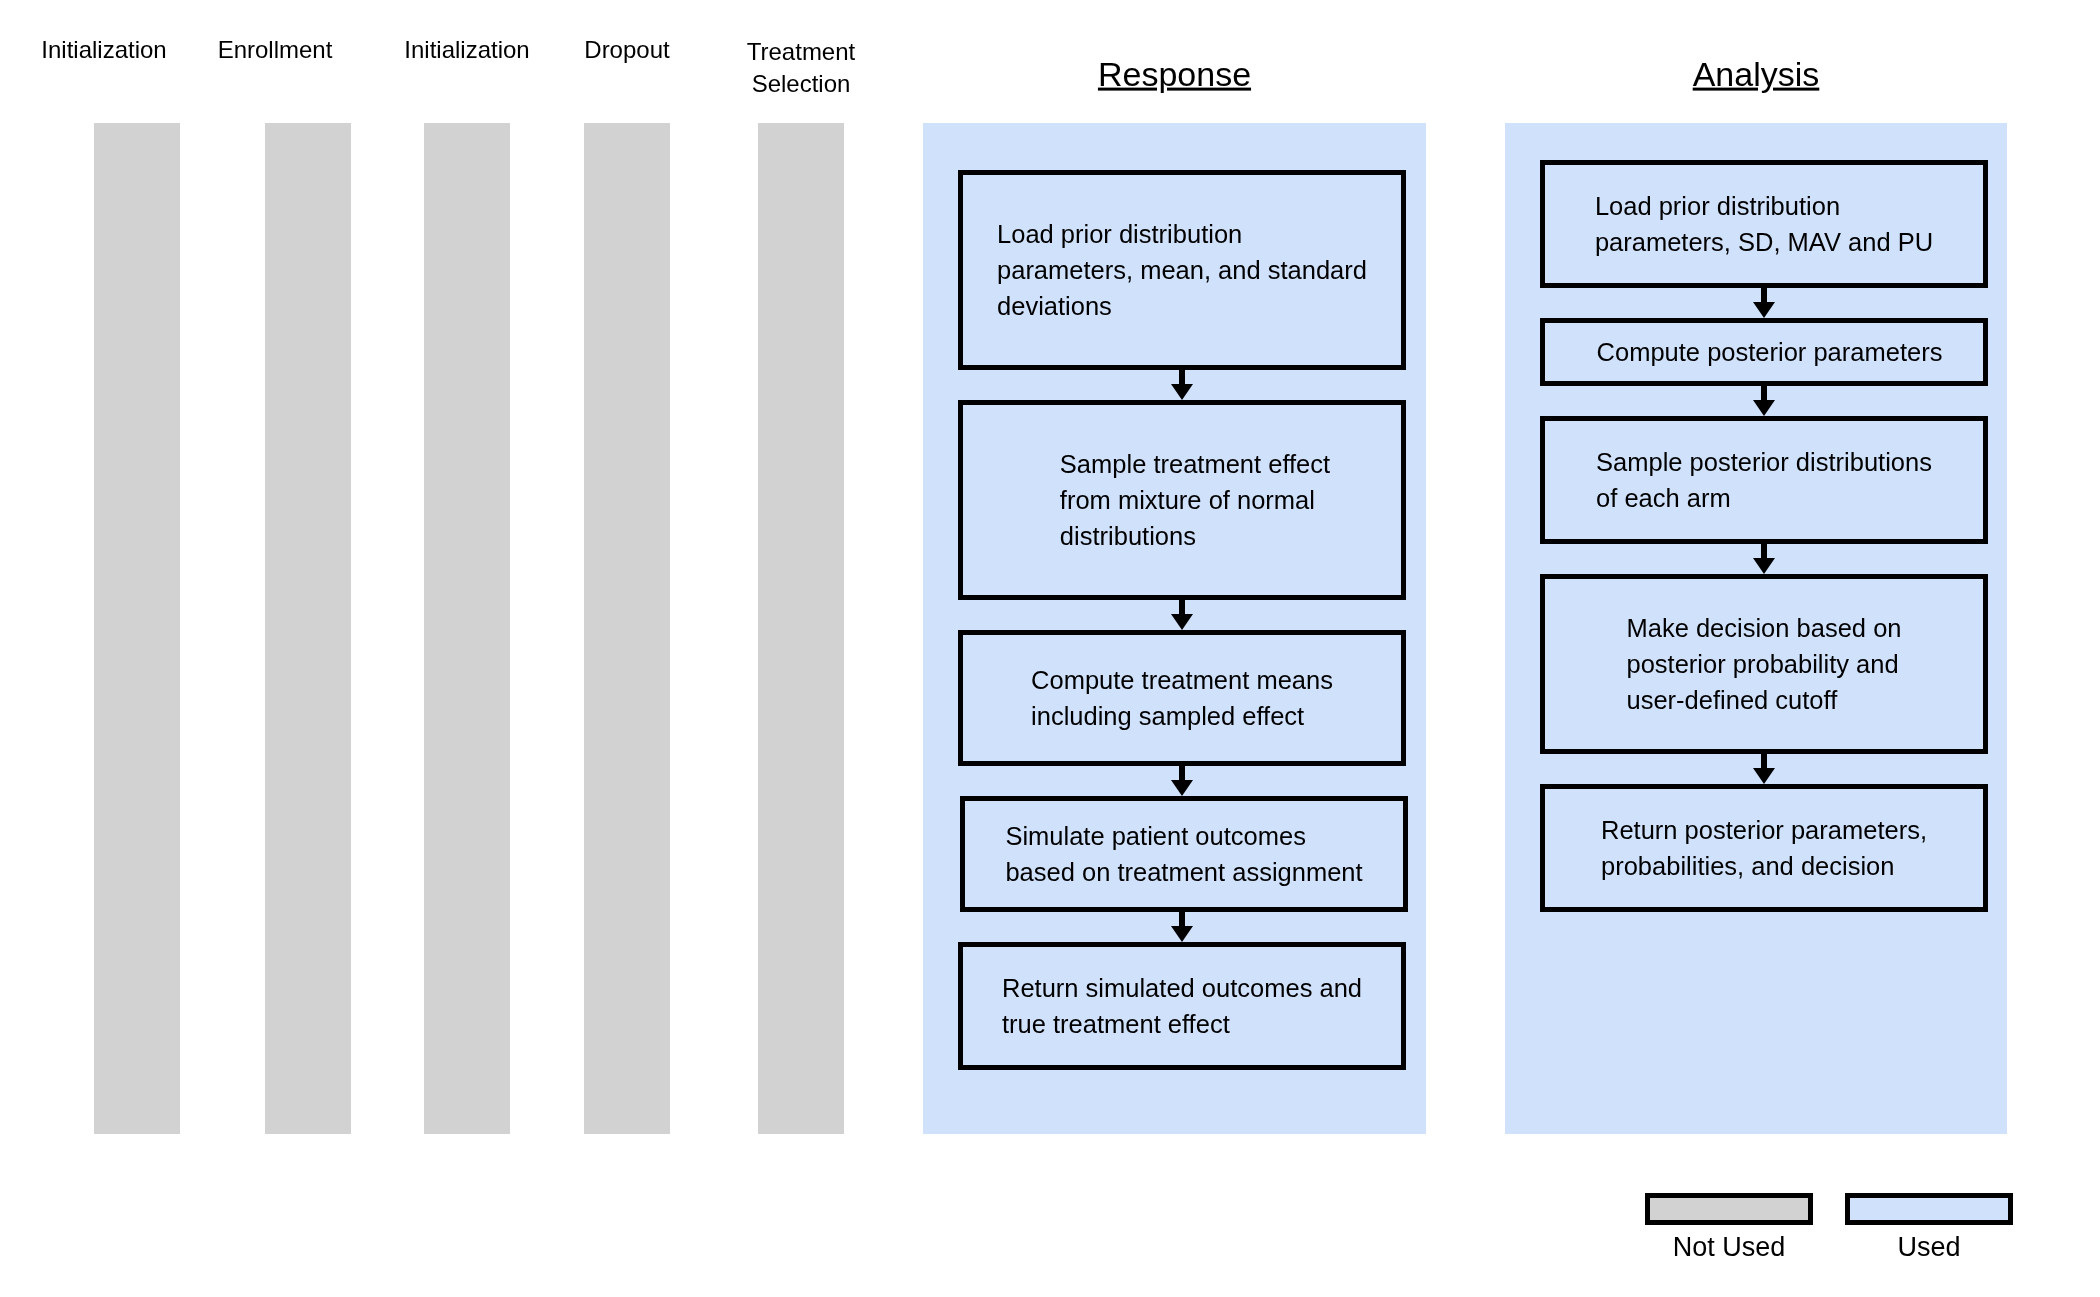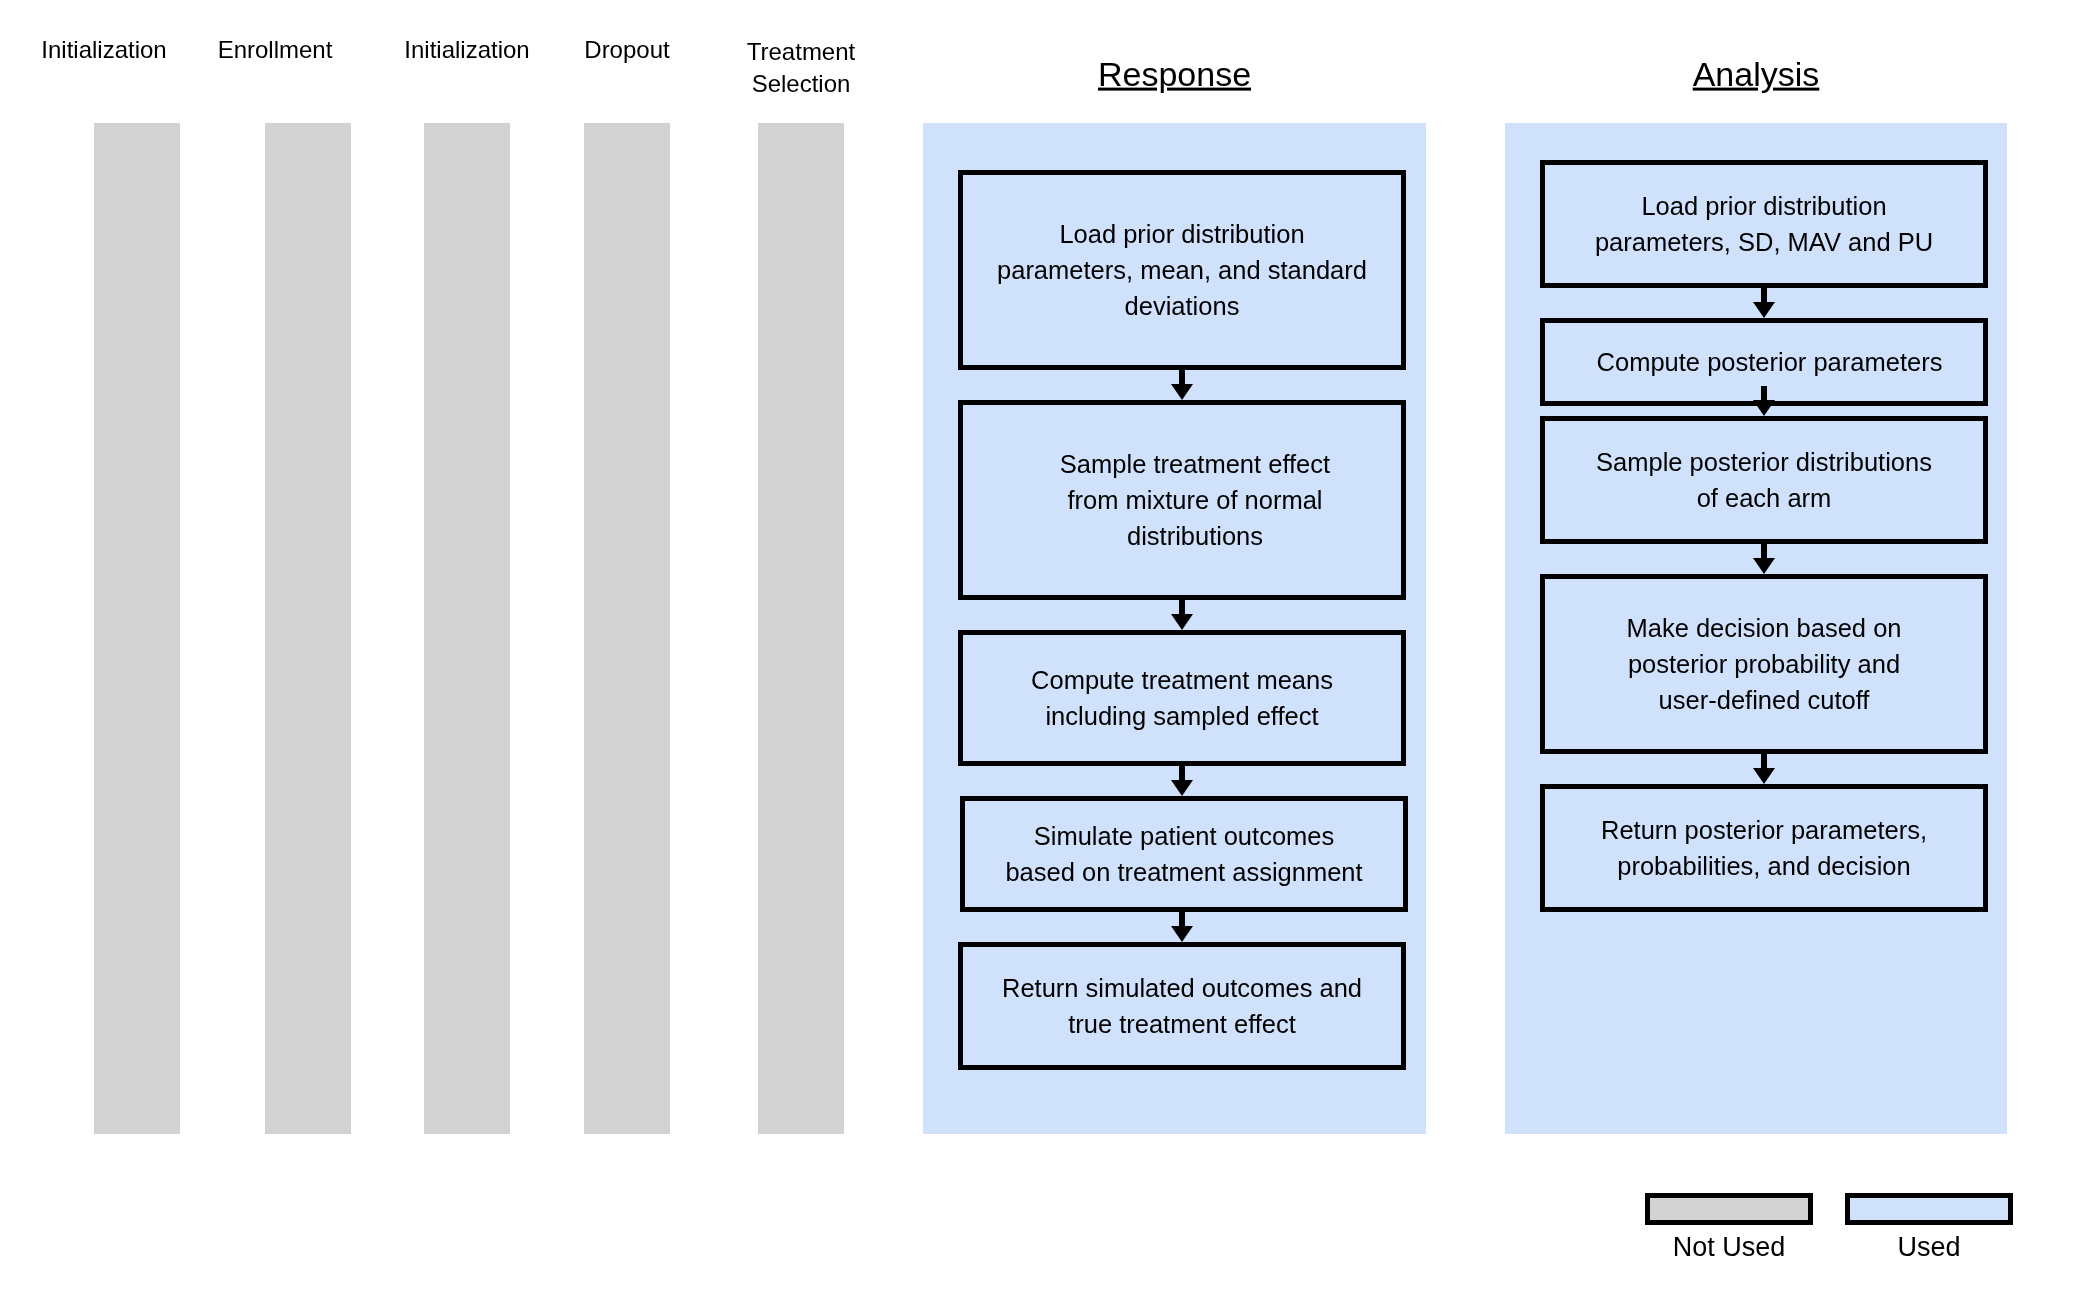--- a/index.html
+++ b/index.html
@@ -63,21 +63,21 @@
 
   
   .flow-box {
     position: absolute;
     box-sizing: border-box;
     background: #d0e1fc;
     border: 5px solid #000000;
     display: flex;
     align-items: center;
     justify-content: center;
-    text-align: center;
+    text-align: left;
     font-size: 25.5px;
     line-height: 1.42;
     color: #000000;
     white-space: pre-line;
     padding: 0 10px;
   }
 
   
   .arrow {
     position: absolute;
@@ -196,21 +196,21 @@
   <div class="panel" style="left:1505px; width:502px;">
 
     <div class="flow-box" style="left:35px; top:37px; width:448px; height:128px;">Load prior distribution
 parameters, SD, MAV and PU</div>
 
     <div class="arrow" style="left:259px; top:165px;">
       <div class="shaft" style="height:16px;"></div>
       <div class="head" style="top:14px;"></div>
     </div>
 
-    <div class="flow-box" style="left:35px; top:195px; width:448px; height:88px;padding-left:21px;">Compute posterior parameters</div>
+    <div class="flow-box" style="left:35px; top:195px; width:448px; height:68px;padding-left:21px;">Compute posterior parameters</div>
 
     <div class="arrow" style="left:259px; top:263px;">
       <div class="shaft" style="height:16px;"></div>
       <div class="head" style="top:14px;"></div>
     </div>
 
     <div class="flow-box" style="left:35px; top:293px; width:448px; height:128px;">Sample posterior distributions
 of each arm</div>
 
     <div class="arrow" style="left:259px; top:421px;">

